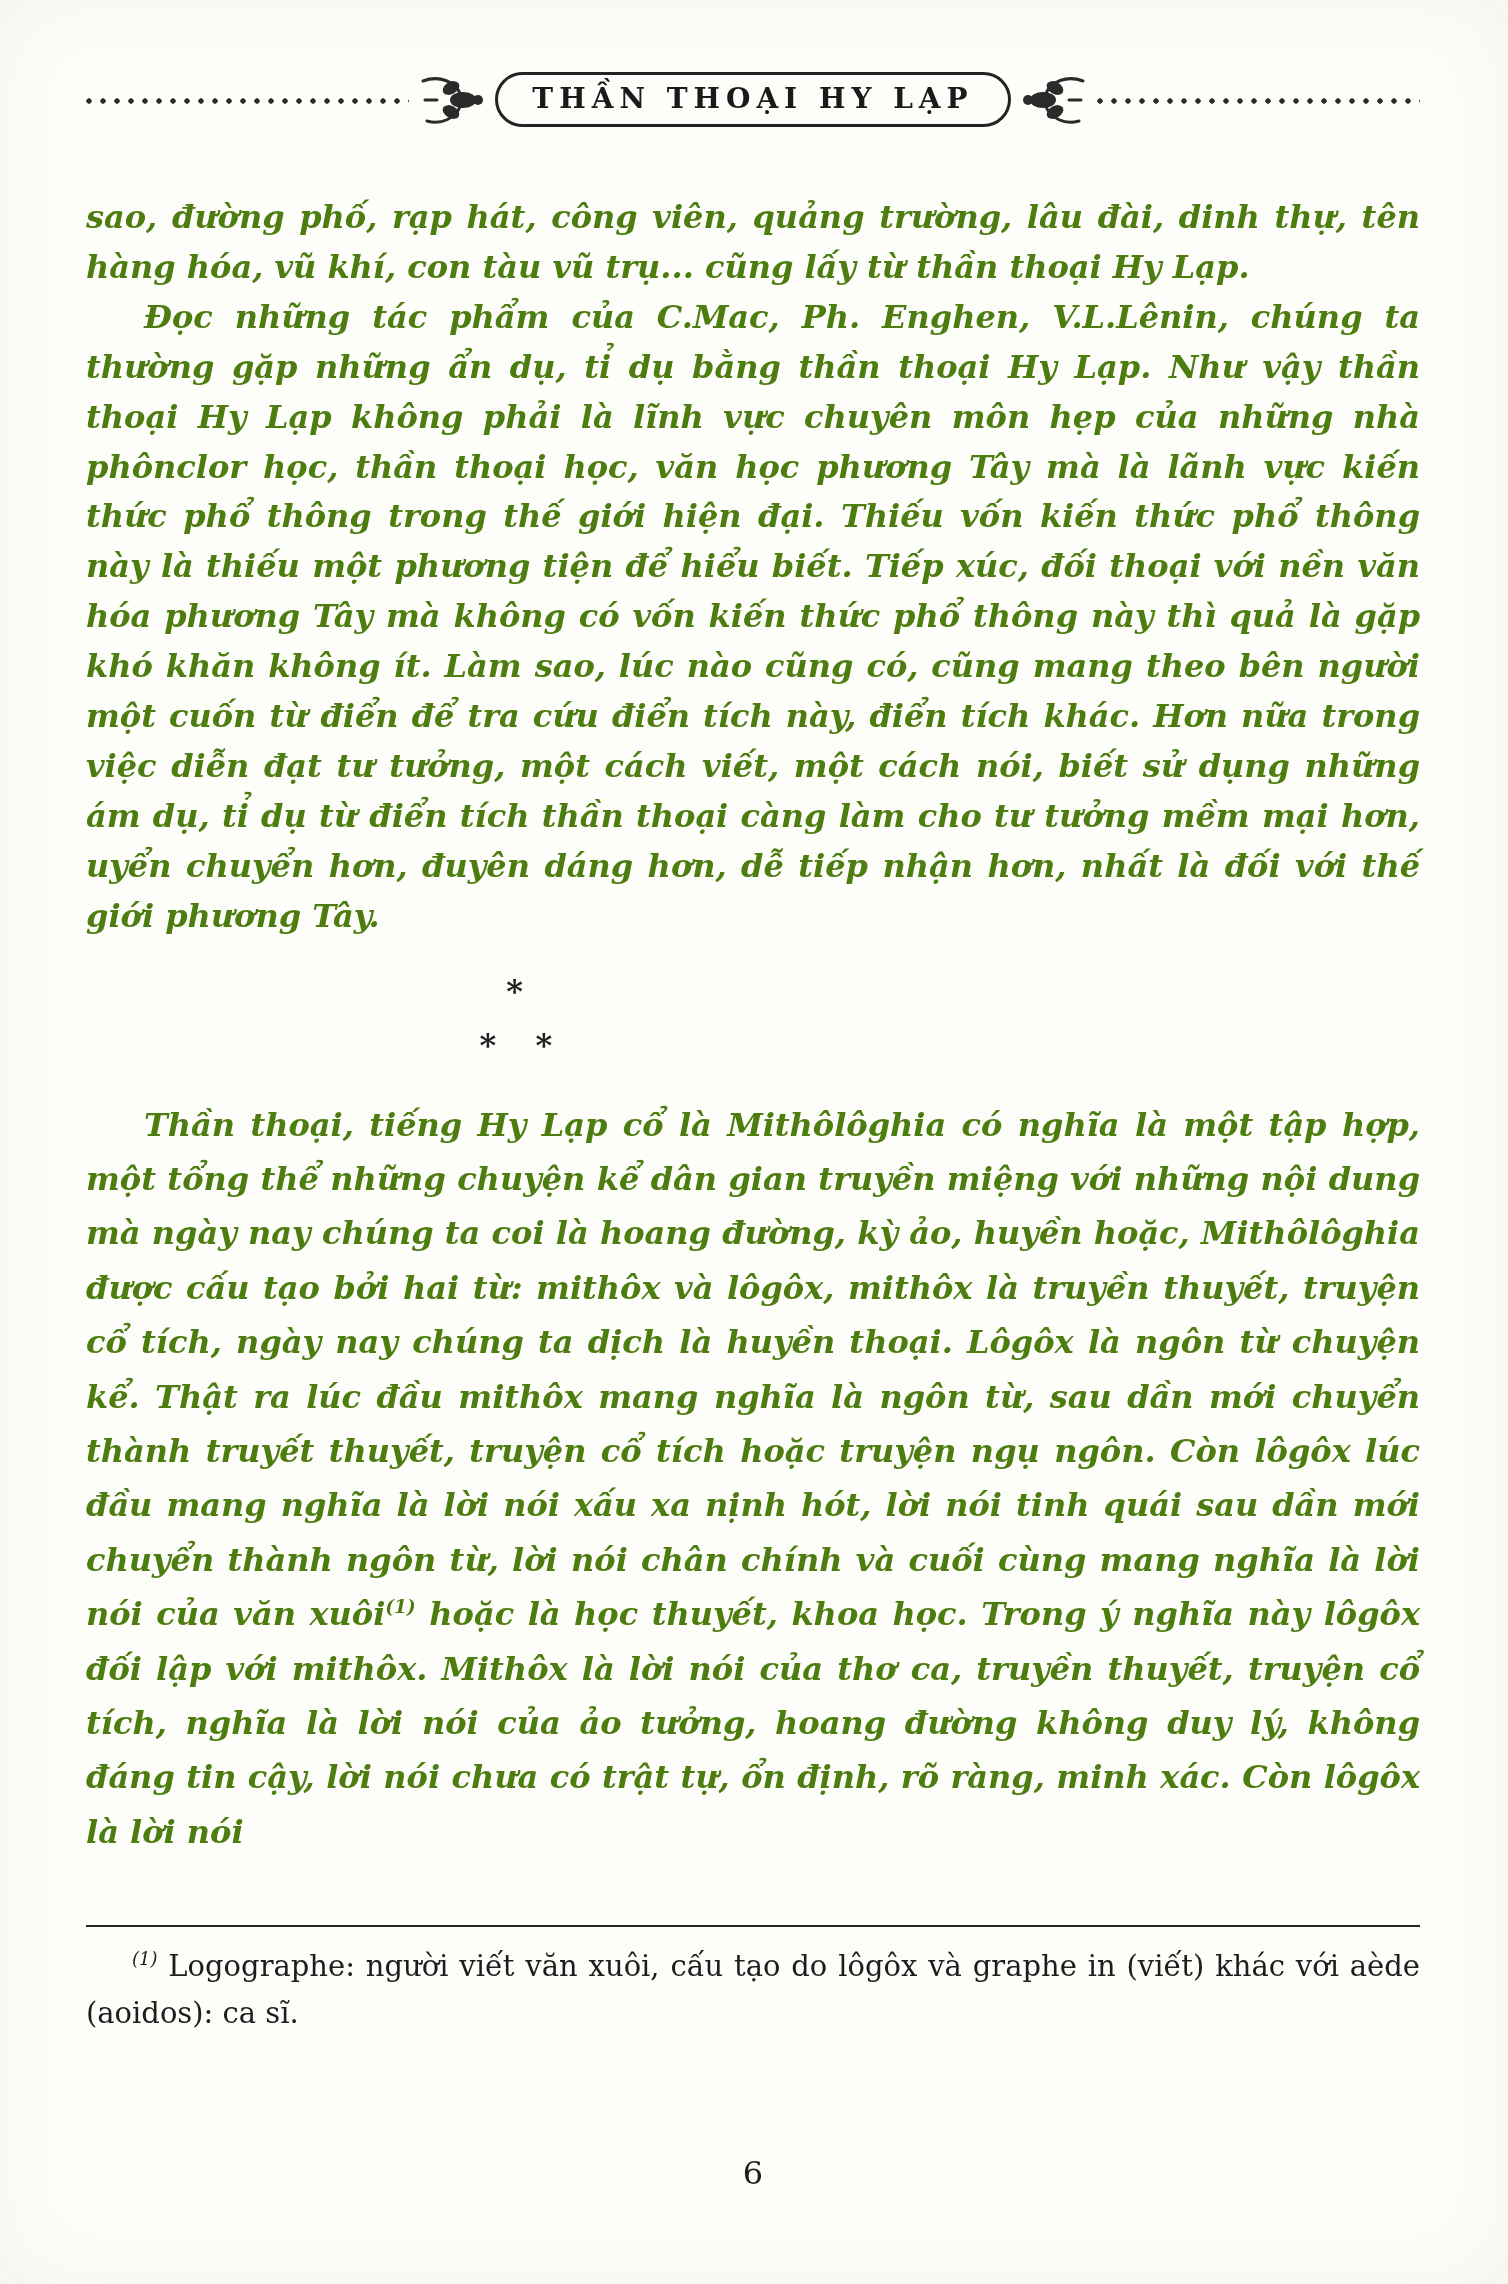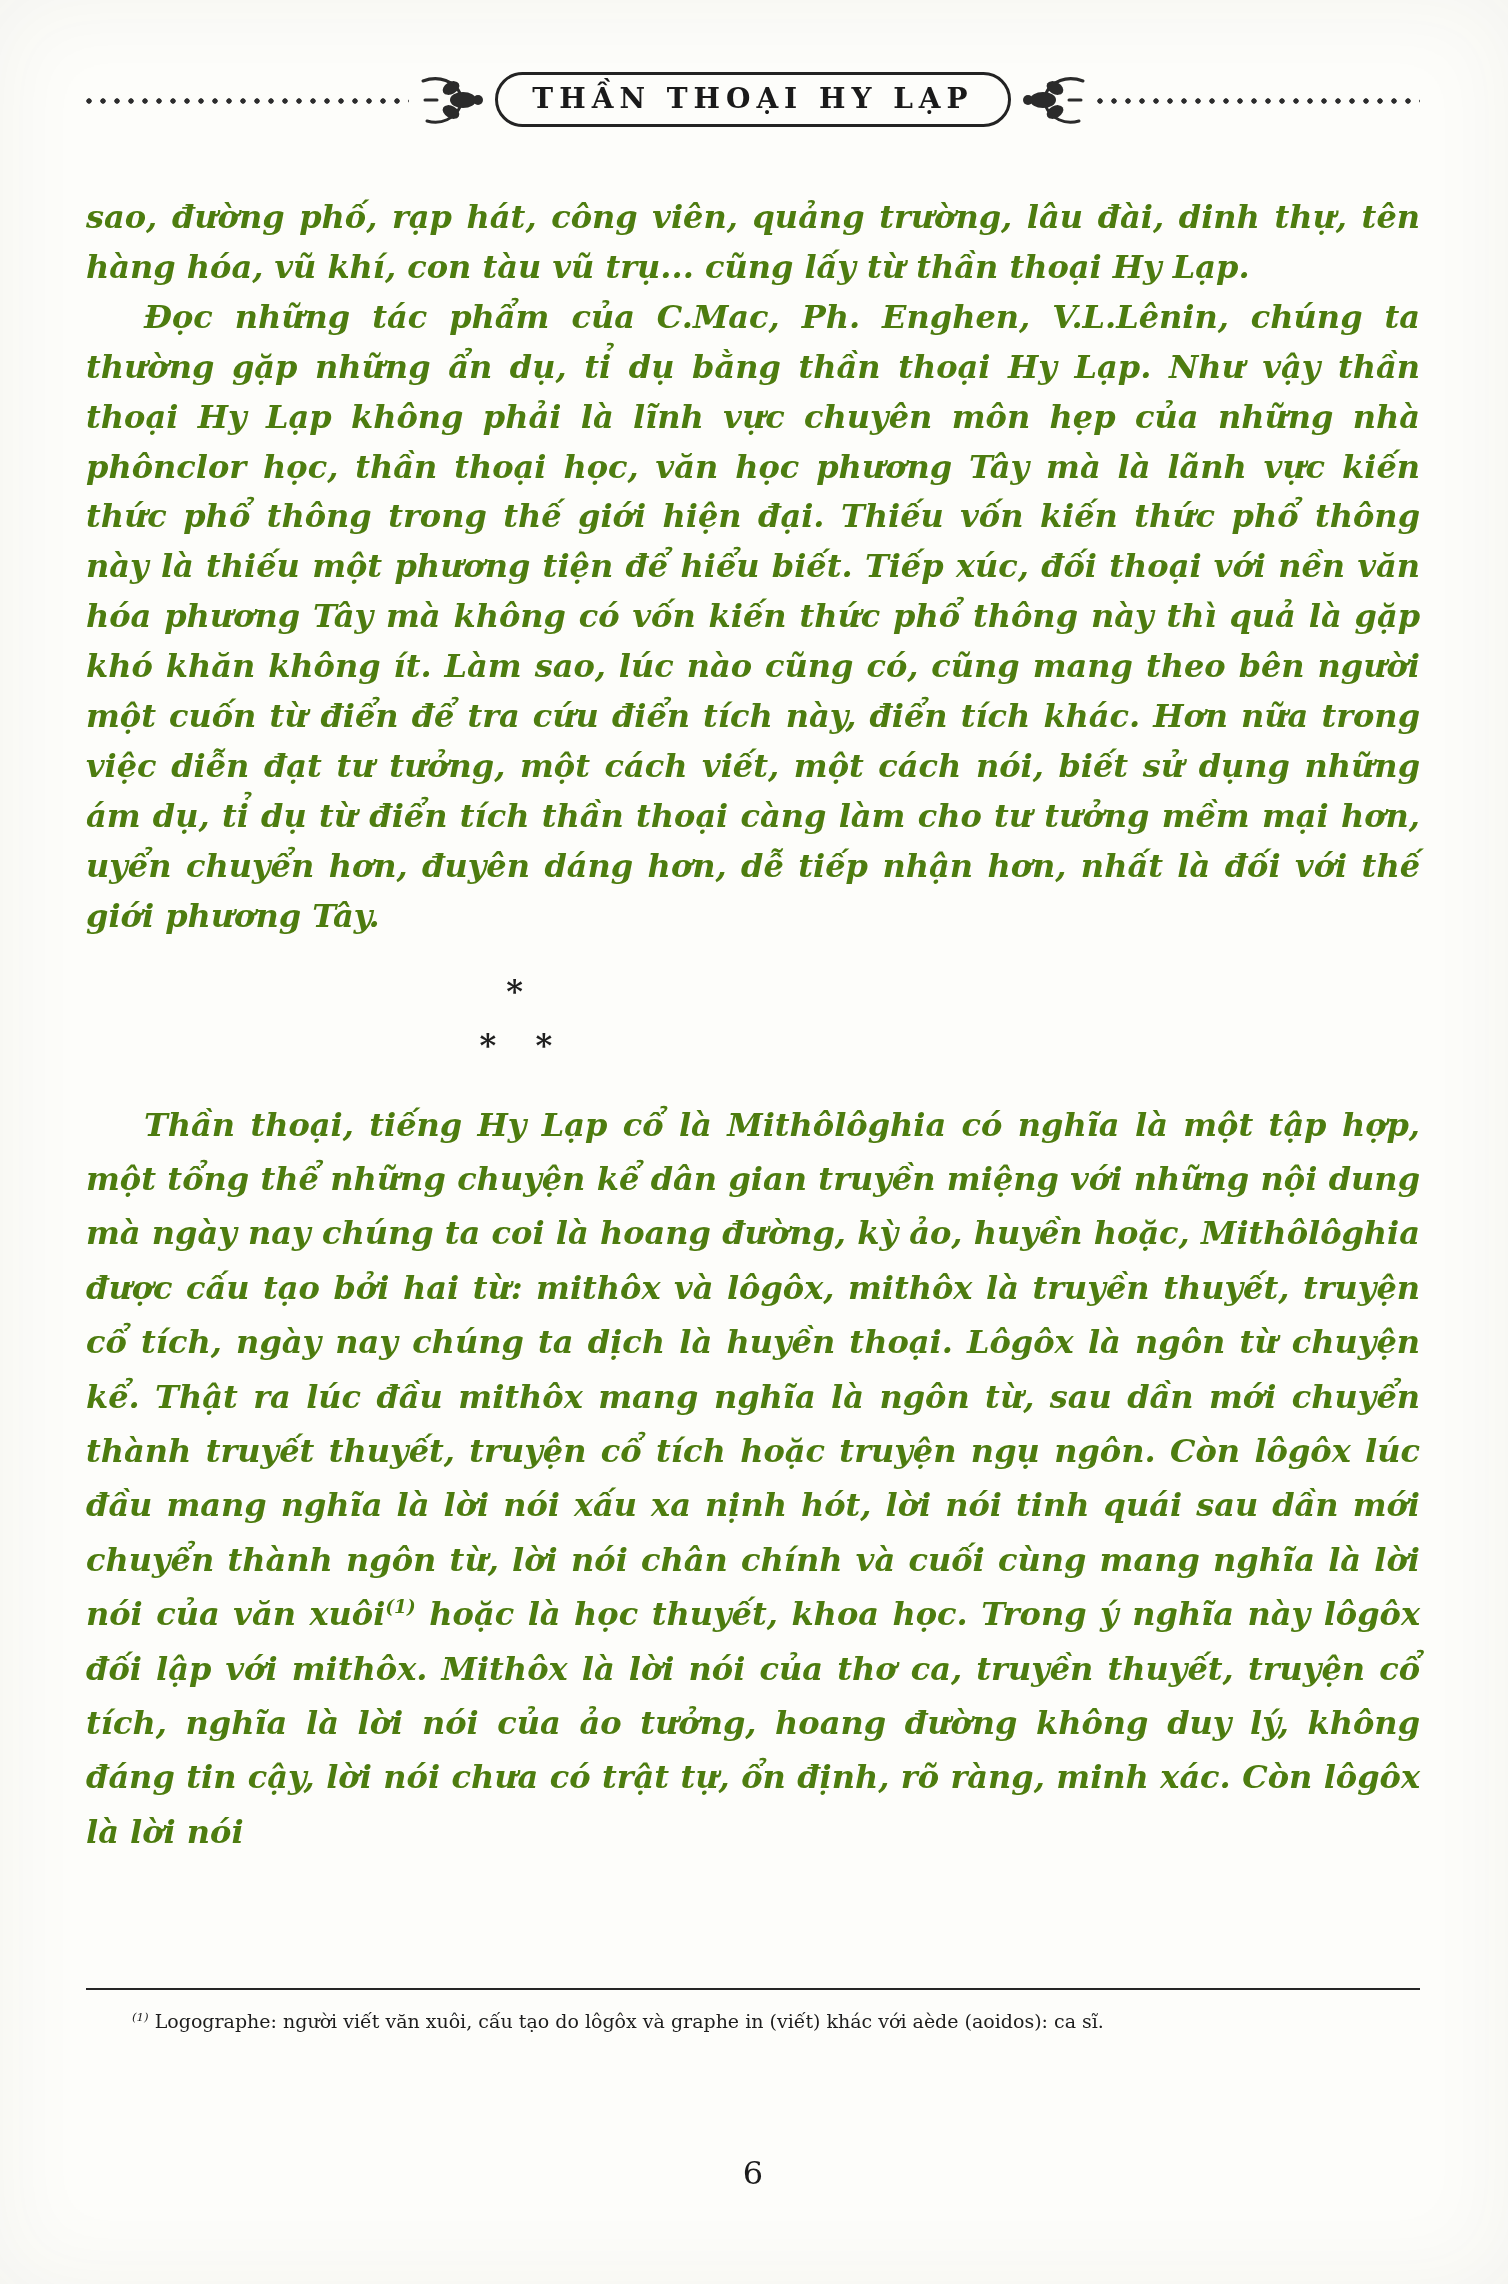--- a/index.html
+++ b/index.html
@@ -88,21 +88,21 @@
 
   
   .footnote-section { margin-top: auto; }
   .footnote-rule {
     border: none;
     border-top: 2.5px solid #262626;
     margin: 0 0 16px 0;
   }
   .footnote-text {
     margin: 0;
-    font-size: 19px;
+    font-size: 29px;
     line-height: 1.6;
     text-align: justify;
     text-indent: 46px;
     font-style: normal;
     color: #1d1d1d;
   }
   .footnote-text sup {
     font-size: 0.62em;
     font-style: italic;
   }

